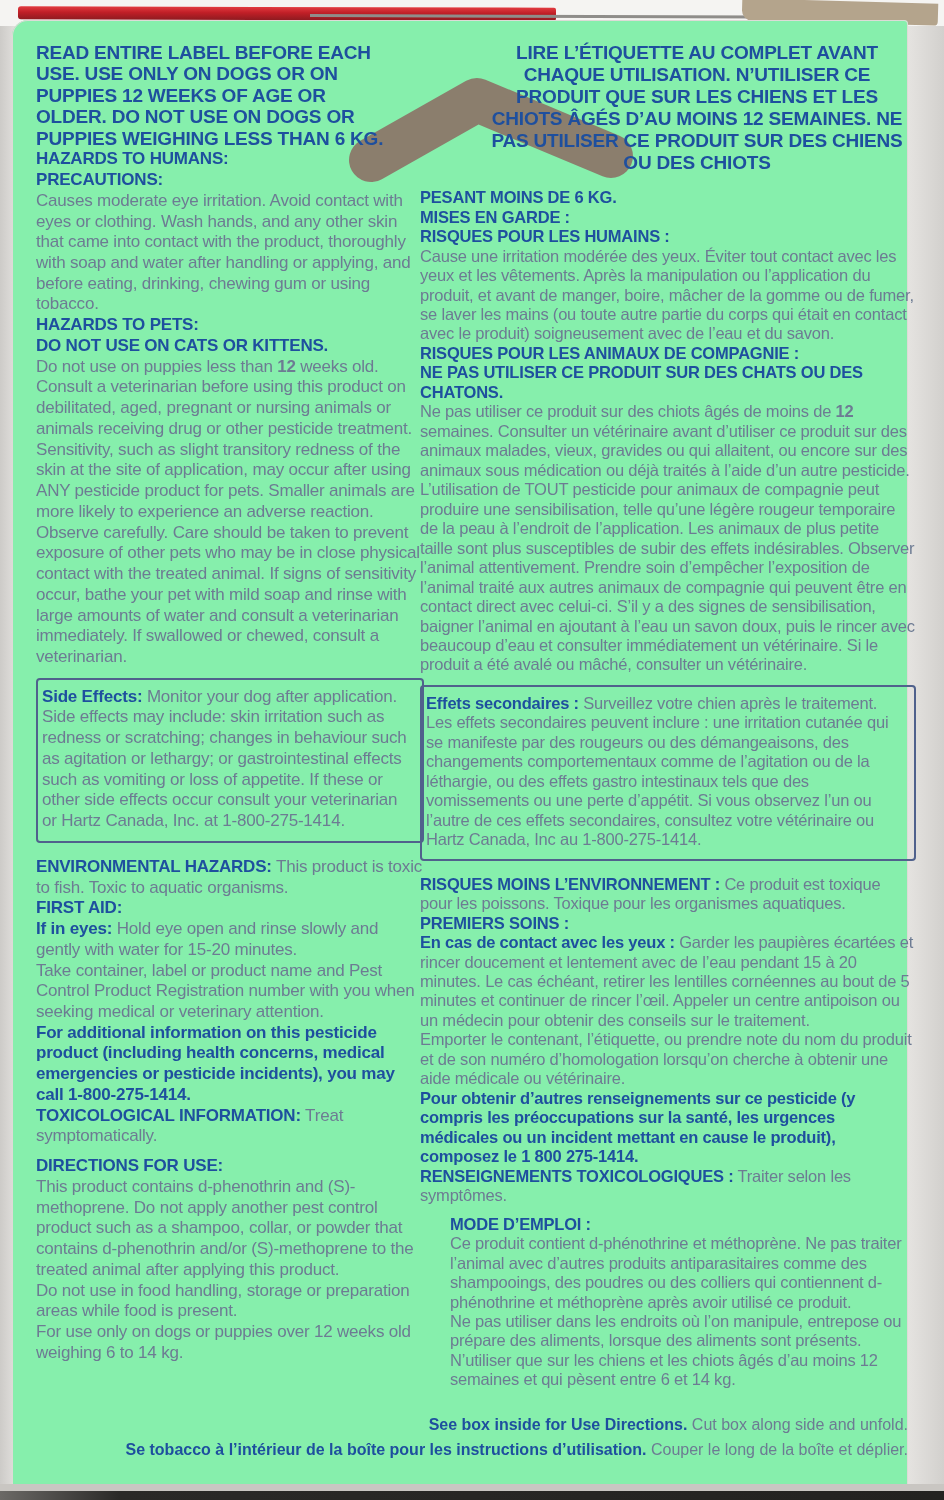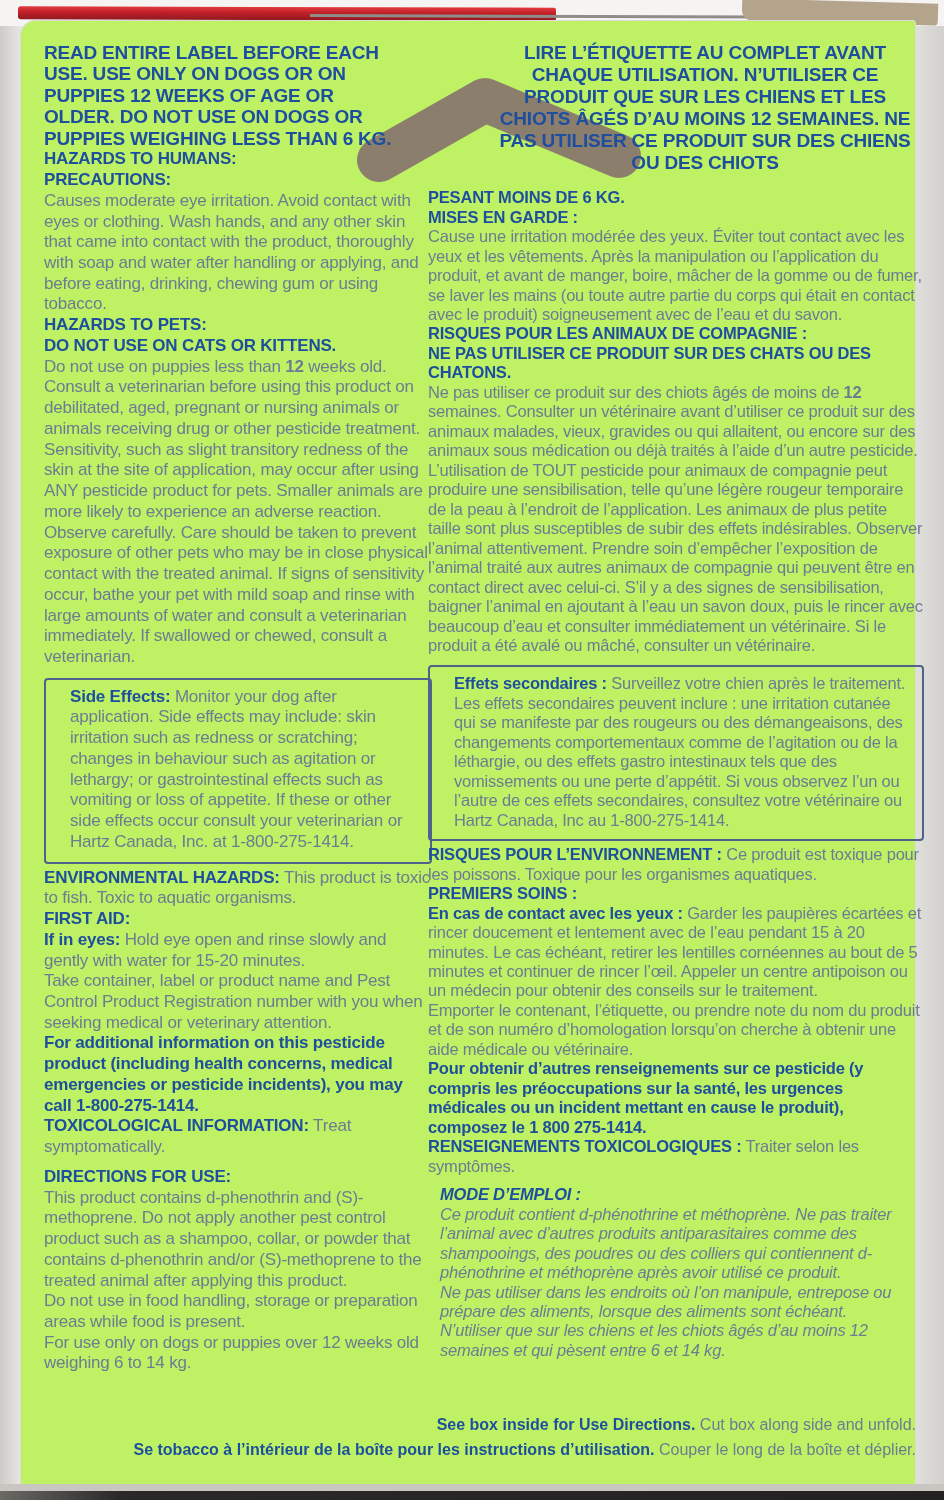--- a/index.html
+++ b/index.html
@@ -8,36 +8,36 @@
     background:#e3e1de;
     font-family:"Liberation Sans","DejaVu Sans",sans-serif;
     position:relative;
   }
   .photo{position:absolute;inset:0;background:linear-gradient(90deg,#cdcbc8 0,#efedea 26px,#f1efec 50%,#e6e4e1 96%,#d2d0cd 100%);}
   .top-white{position:absolute;left:0;top:0;width:944px;height:26px;background:#f5f4f2;}
   .box-top-red{position:absolute;left:18px;top:7px;width:538px;height:13px;background:linear-gradient(180deg,#e23b40 0,#c01f27 45%,#8f1b20 100%);border-radius:3px 2px 2px 3px;transform:rotate(.15deg);}
   .box-top-line{position:absolute;left:310px;top:15px;width:600px;height:3px;background:#8f8d8a;transform:rotate(.2deg);}
   .box-top-tan{position:absolute;left:742px;top:1px;width:196px;height:22px;background:#b4a48c;transform:rotate(1.6deg);border-radius:0 0 4px 10px;}
   .panel{
-    position:absolute;left:20px;top:20px;width:896px;height:1467px;
-    background:#bef264;border-radius:16px 4px 0 0;
+    position:absolute;left:12px;top:20px;width:896px;height:1467px;
+    background:#86efac;border-radius:16px 4px 0 0;
     box-shadow:0 0 0 1px #dddbd7 inset;
   }
   .hang-hole{position:absolute;left:333px;top:50px;width:290px;height:118px;}
   .col{position:absolute;top:22px;color:#6d7b93;}
   .en{left:24px;width:388px;font-size:17px;line-height:1.22;letter-spacing:-0.2px;}
   .fr{left:408px;width:496px;font-size:16.5px;line-height:1.18;letter-spacing:-0.2px;}
   p{margin:0;}
   .h{font-weight:bold;color:#1e4f9e;}
   .bb{font-weight:bold;color:#1e4f9e;}
   .warn-en{font-size:19px;line-height:1.13;font-weight:bold;color:#1e4f9e;width:352px;}
   .warn-fr{font-size:19px;line-height:1.16;font-weight:bold;color:#1e4f9e;text-align:center;margin-left:62px;width:430px;margin-bottom:14px;}
-  .box{border:2px solid #50618c;border-radius:4px;padding:7px 10px 9px 24px;margin:10px 0 4px 0;}
+  .box{border:2px solid #50618c;border-radius:4px;padding:7px 10px 9px 4px;margin:10px 0 14px 0;}
   .gap{margin-top:9px;}
-  .indent{margin-left:12px;font-style:italic;}
+  .indent{margin-left:30px;}
   .num{font-weight:bold;}
   .footer{position:absolute;left:0;bottom:24px;width:100%;text-align:right;font-size:16px;line-height:1.55;color:#6d7b93;}
   .fb{font-weight:bold;color:#1e4f9e;}
   .bottom-line{position:absolute;left:0;top:1484px;width:944px;height:7px;background:#c9c6c2;}
   .bottom-dark{position:absolute;left:0;top:1491px;width:944px;height:9px;background:linear-gradient(90deg,#6b6966 0,#2a2927 120px,#232220 100%);}
 </style>
 </head>
 <body>
 
 <div class="photo"></div>
@@ -72,36 +72,37 @@
     <p class="h gap">DIRECTIONS FOR USE:</p>
     <p>This product contains d-phenothrin and (S)-methoprene. Do not apply another pest control product such as a shampoo, collar, or powder that contains d-phenothrin and/or (S)-methoprene to the treated animal after applying this product.</p>
     <p>Do not use in food handling, storage or preparation areas while food is present.</p>
     <p>For use only on dogs or puppies over 12 weeks old weighing 6 to 14 kg.</p>
   </div>
 
   <div class="col fr">
     <p class="warn-fr">LIRE L’ÉTIQUETTE AU COMPLET AVANT CHAQUE UTILISATION. N’UTILISER CE PRODUIT QUE SUR LES CHIENS ET LES CHIOTS ÂGÉS D’AU MOINS 12 SEMAINES. NE PAS UTILISER CE PRODUIT SUR DES CHIENS OU DES CHIOTS</p>
     <p class="h">PESANT MOINS DE 6 KG.</p>
     <p class="h">MISES EN GARDE :</p>
+    <p class="h">RISQUES POUR LES HUMAINS :</p>
     <p>Cause une irritation modérée des yeux. Éviter tout contact avec les yeux et les vêtements. Après la manipulation ou l’application du produit, et avant de manger, boire, mâcher de la gomme ou de fumer, se laver les mains (ou toute autre partie du corps qui était en contact avec le produit) soigneusement avec de l’eau et du savon.</p>
     <p class="h">RISQUES POUR LES ANIMAUX DE COMPAGNIE :</p>
     <p class="h">NE PAS UTILISER CE PRODUIT SUR DES CHATS OU DES CHATONS.</p>
     <p><span>Ne pas utiliser ce produit sur des chiots âgés de moins de </span><span class="num">12</span><span> semaines. Consulter un vétérinaire avant d’utiliser ce produit sur des animaux malades, vieux, gravides ou qui allaitent, ou encore sur des animaux sous médication ou déjà traités à l’aide d’un autre pesticide. L’utilisation de TOUT pesticide pour animaux de compagnie peut produire une sensibilisation, telle qu’une légère rougeur temporaire de la peau à l’endroit de l’application. Les animaux de plus petite taille sont plus susceptibles de subir des effets indésirables. Observer l’animal attentivement. Prendre soin d’empêcher l’exposition de l’animal traité aux autres animaux de compagnie qui peuvent être en contact direct avec celui-ci. S’il y a des signes de sensibilisation, baigner l’animal en ajoutant à l’eau un savon doux, puis le rincer avec beaucoup d’eau et consulter immédiatement un vétérinaire. Si le produit a été avalé ou mâché, consulter un vétérinaire.</span></p>
     <div class="box">
       <p><span class="bb">Effets secondaires :</span><span> Surveillez votre chien après le traitement. Les effets secondaires peuvent inclure : une irritation cutanée qui se manifeste par des rougeurs ou des démangeaisons, des changements comportementaux comme de l’agitation ou de la léthargie, ou des effets gastro intestinaux tels que des vomissements ou une perte d’appétit. Si vous observez l’un ou l’autre de ces effets secondaires, consultez votre vétérinaire ou Hartz Canada, Inc au 1-800-275-1414.</span></p>
     </div>
-    <p><span class="bb">RISQUES POUR L’ENVIRONNEMENT :</span><span> Ce produit est toxique pour les poissons. Toxique pour les organismes aquatiques.</span></p>
+    <p><span class="bb">RISQUES MOINS L’ENVIRONNEMENT :</span><span> Ce produit est toxique pour les poissons. Toxique pour les organismes aquatiques.</span></p>
     <p class="h">PREMIERS SOINS :</p>
     <p><span class="bb">En cas de contact avec les yeux :</span><span> Garder les paupières écartées et rincer doucement et lentement avec de l’eau pendant 15 à 20 minutes. Le cas échéant, retirer les lentilles cornéennes au bout de 5 minutes et continuer de rincer l’œil. Appeler un centre antipoison ou un médecin pour obtenir des conseils sur le traitement.</span></p>
     <p>Emporter le contenant, l’étiquette, ou prendre note du nom du produit et de son numéro d’homologation lorsqu’on cherche à obtenir une aide médicale ou vétérinaire.</p>
     <p class="bb">Pour obtenir d’autres renseignements sur ce pesticide (y compris les préoccupations sur la santé, les urgences médicales ou un incident mettant en cause le produit), composez le 1 800 275-1414.</p>
     <p><span class="bb">RENSEIGNEMENTS TOXICOLOGIQUES :</span><span> Traiter selon les symptômes.</span></p>
     <p class="h gap indent">MODE D’EMPLOI :</p>
     <p class="indent">Ce produit contient d-phénothrine et méthoprène. Ne pas traiter l’animal avec d’autres produits antiparasitaires comme des shampooings, des poudres ou des colliers qui contiennent d-phénothrine et méthoprène après avoir utilisé ce produit.</p>
-    <p class="indent">Ne pas utiliser dans les endroits où l’on manipule, entrepose ou prépare des aliments, lorsque des aliments sont échéant.</p>
+    <p class="indent">Ne pas utiliser dans les endroits où l’on manipule, entrepose ou prépare des aliments, lorsque des aliments sont présents.</p>
     <p class="indent">N’utiliser que sur les chiens et les chiots âgés d’au moins 12 semaines et qui pèsent entre 6 et 14 kg.</p>
   </div>
 
   <div class="footer">
     <div><span class="fb">See box inside for Use Directions.</span><span> Cut box along side and unfold.</span></div>
     <div><span class="fb">Se tobacco à l’intérieur de la boîte pour les instructions d’utilisation.</span><span> Couper le long de la boîte et déplier.</span></div>
   </div>
 
 </div>
 

